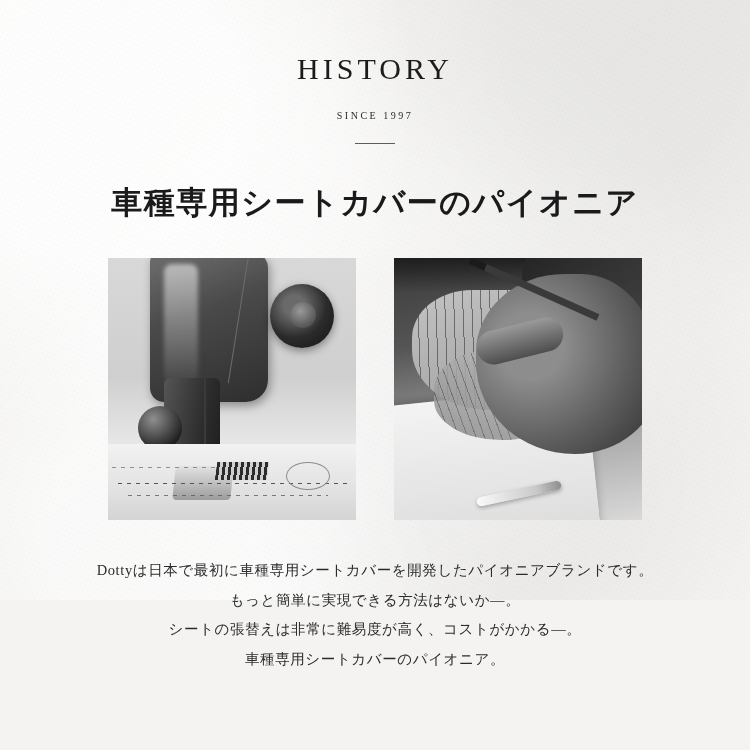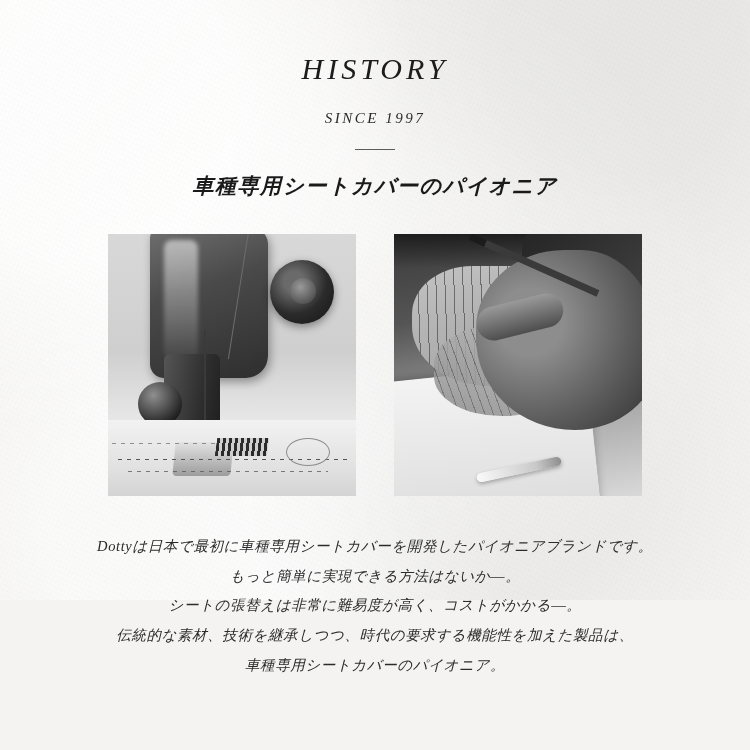--- a/index.html
+++ b/index.html
@@ -20,21 +20,20 @@
     width: 750px;
     height: 600px;
     box-sizing: border-box;
     background:
       radial-gradient(circle at 12% 18%, rgba(255,255,255,0.85) 0 18%, rgba(0,0,0,0) 40%),
       radial-gradient(circle at 82% 10%, rgba(0,0,0,0.035) 0 14%, rgba(0,0,0,0) 36%),
       radial-gradient(circle at 70% 80%, rgba(0,0,0,0.03) 0 16%, rgba(0,0,0,0) 40%),
       radial-gradient(circle at 25% 88%, rgba(255,255,255,0.7) 0 18%, rgba(0,0,0,0) 42%),
       radial-gradient(circle at 50% 50%, rgba(255,255,255,0.55) 0 30%, rgba(0,0,0,0) 70%),
       linear-gradient(135deg, #f6f5f3 0%, #efeeec 50%, #f5f4f2 100%);
-    font-style: italic;
   }
   .page::after {
     content: "";
     position: absolute;
     inset: 0;
     pointer-events: none;
     background-image:
       repeating-linear-gradient(115deg, rgba(0,0,0,0.012) 0 1px, rgba(0,0,0,0) 1px 4px),
       repeating-linear-gradient(25deg, rgba(0,0,0,0.010) 0 1px, rgba(0,0,0,0) 1px 5px);
     opacity: 0.9;
@@ -49,35 +48,35 @@
     padding-top: 52px;
     font-size: 30px;
     letter-spacing: 4px;
     font-weight: 400;
     color: #1c1c1c;
     font-family: "Liberation Serif", serif;
   }
   .subtitle {
     margin: 0;
     padding-top: 24px;
-    font-size: 15px;
+    font-size: 10px;
     letter-spacing: 2.5px;
     color: #2a2a2a;
     font-family: "Liberation Serif", serif;
   }
   .divider {
     width: 40px;
     height: 1px;
     background: #5d5d5d;
     margin: 22px auto 0;
   }
   .lead {
-    margin: 0;
+    margin: 16px;
     padding-top: 22px;
-    font-size: 21px;
+    font-size: 31px;
     font-weight: 700;
     letter-spacing: 1.5px;
     color: #1a1a1a;
     font-family: "Liberation Serif", serif;
   }
   .photos {
     display: flex;
     justify-content: center;
     gap: 38px;
     margin-top: 34px;
@@ -369,18 +368,17 @@
         <div class="sk-pencil"></div>
         <div class="sk-pen-loose"></div>
       </div>
 
     </div>
 
     <div class="body-text">
       <span class="line">Dottyは日本で最初に車種専用シートカバーを開発したパイオニアブランドです。</span>
       <span class="line">もっと簡単に実現できる方法はないか―。</span>
       <span class="line">シートの張替えは非常に難易度が高く、コストがかかる―。</span>
-      <span class="line">伝統的な素材、技術を継承しつつ、時代の要求する機能性を加えた製品は、</span>
       <span class="line">車種専用シートカバーのパイオニア。</span>
     </div>
 
   </div>
 </div>
 
 </body></html>

